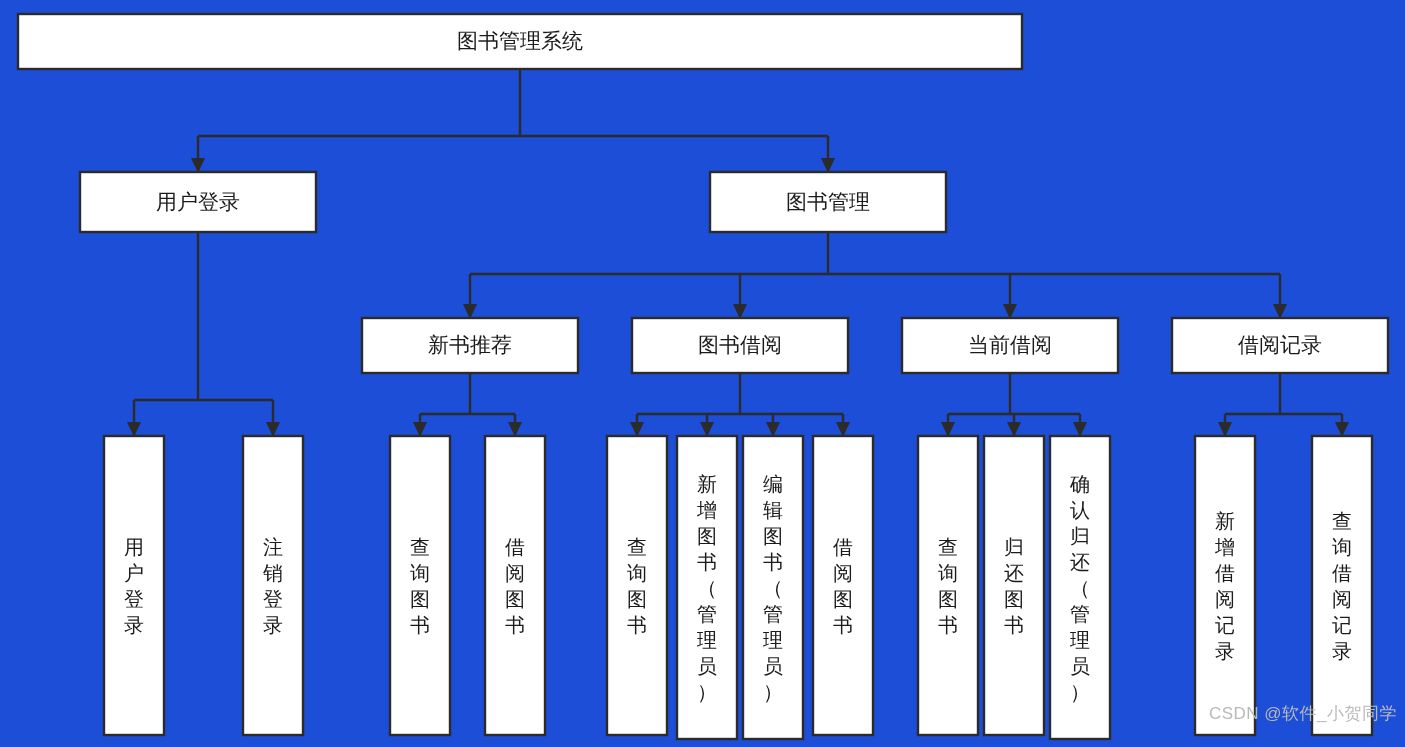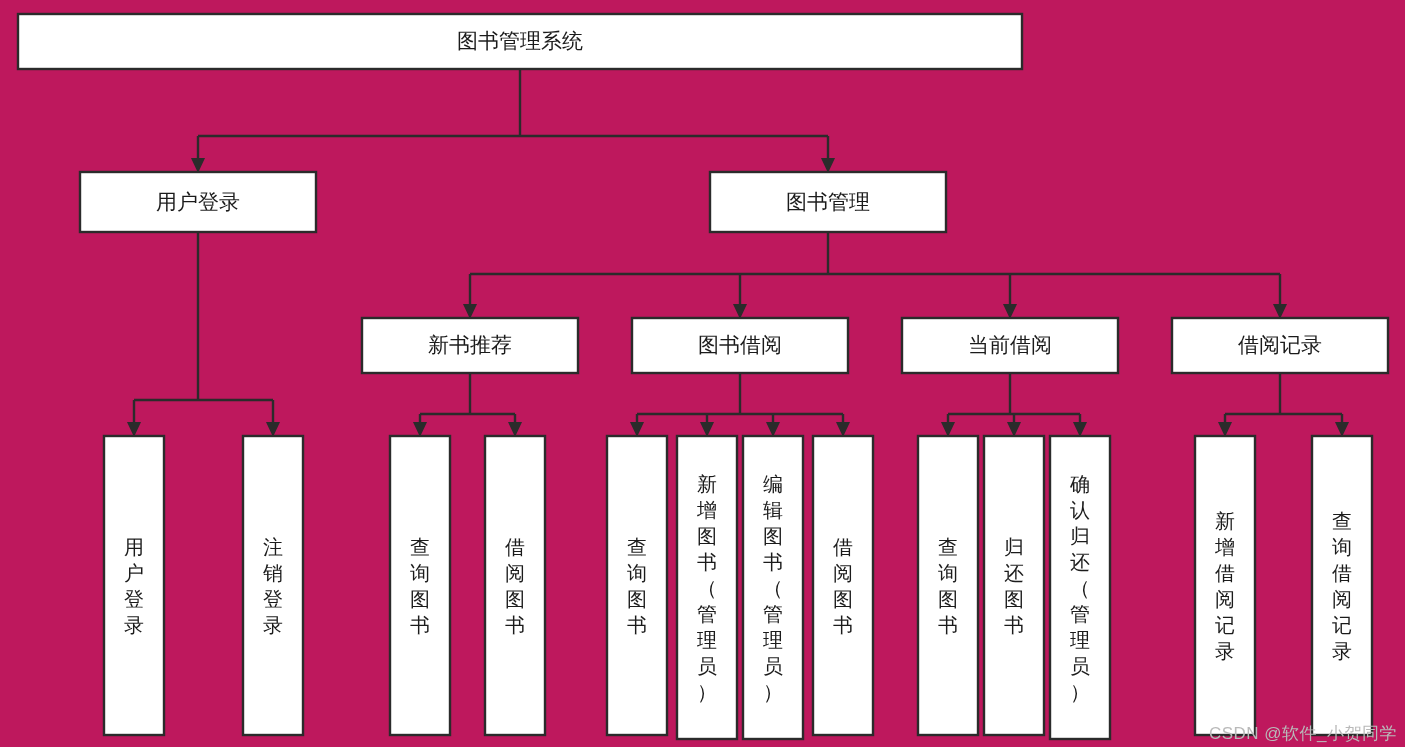--- a/index.html
+++ b/index.html
@@ -7,21 +7,21 @@
     padding: 0;
     background: #ffffff;
   }
   body {
     font-family: "Liberation Sans", "DejaVu Sans", sans-serif;
   }
   #diagram-root {
     position: relative;
     width: 1405px;
     height: 747px;
-    background: #be185d;
+    background: #1d4ed8;
     overflow: hidden;
   }
   svg#flow-svg {
     position: absolute;
     left: 0;
     top: 0;
     width: 1405px;
     height: 747px;
     display: block;
   }
@@ -49,21 +49,21 @@
   }
   .node-label-v {
     font-family: "Liberation Sans", "DejaVu Sans", sans-serif;
     font-size: 20px;
     fill: #1b1b1b;
     text-anchor: middle;
   }
   .watermark {
     position: absolute;
     right: 8px;
-    bottom: 2px;
+    bottom: 22px;
     font-family: "Liberation Sans", "DejaVu Sans", sans-serif;
     font-size: 17px;
     color: #b9b9b9;
     letter-spacing: 0.5px;
     white-space: nowrap;
     user-select: none;
   }
 </style>
 </head>
 <body>

